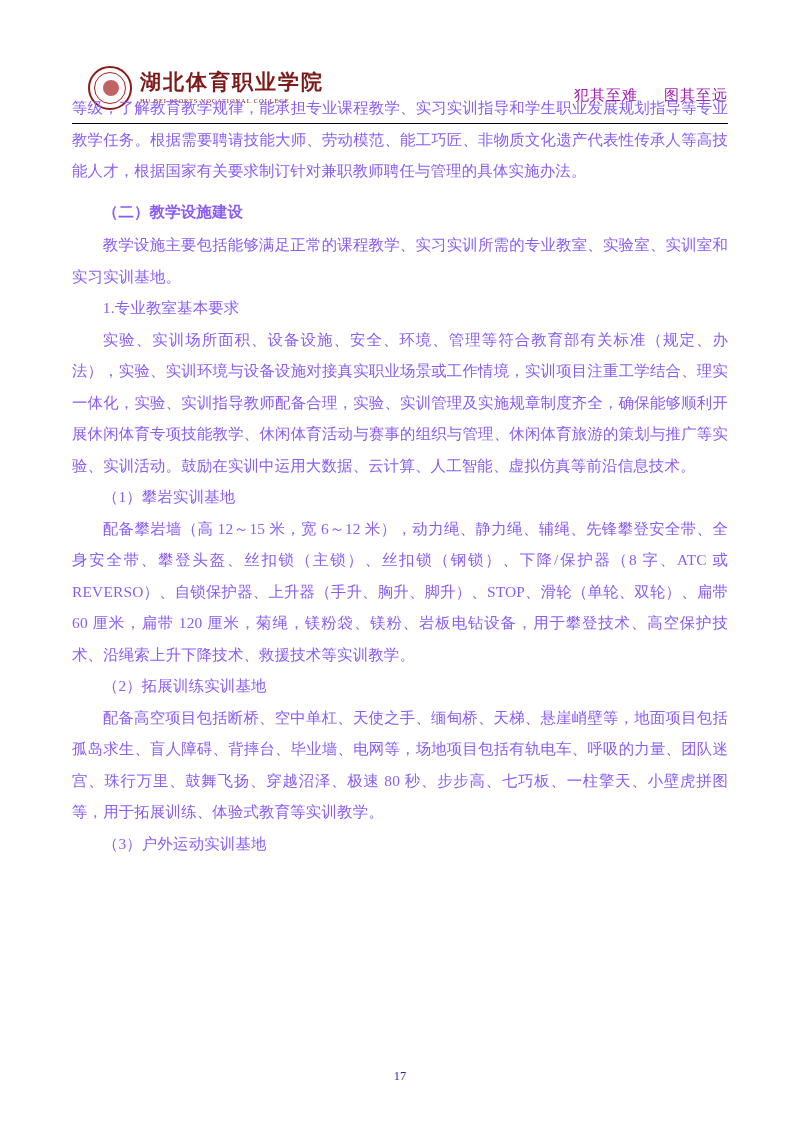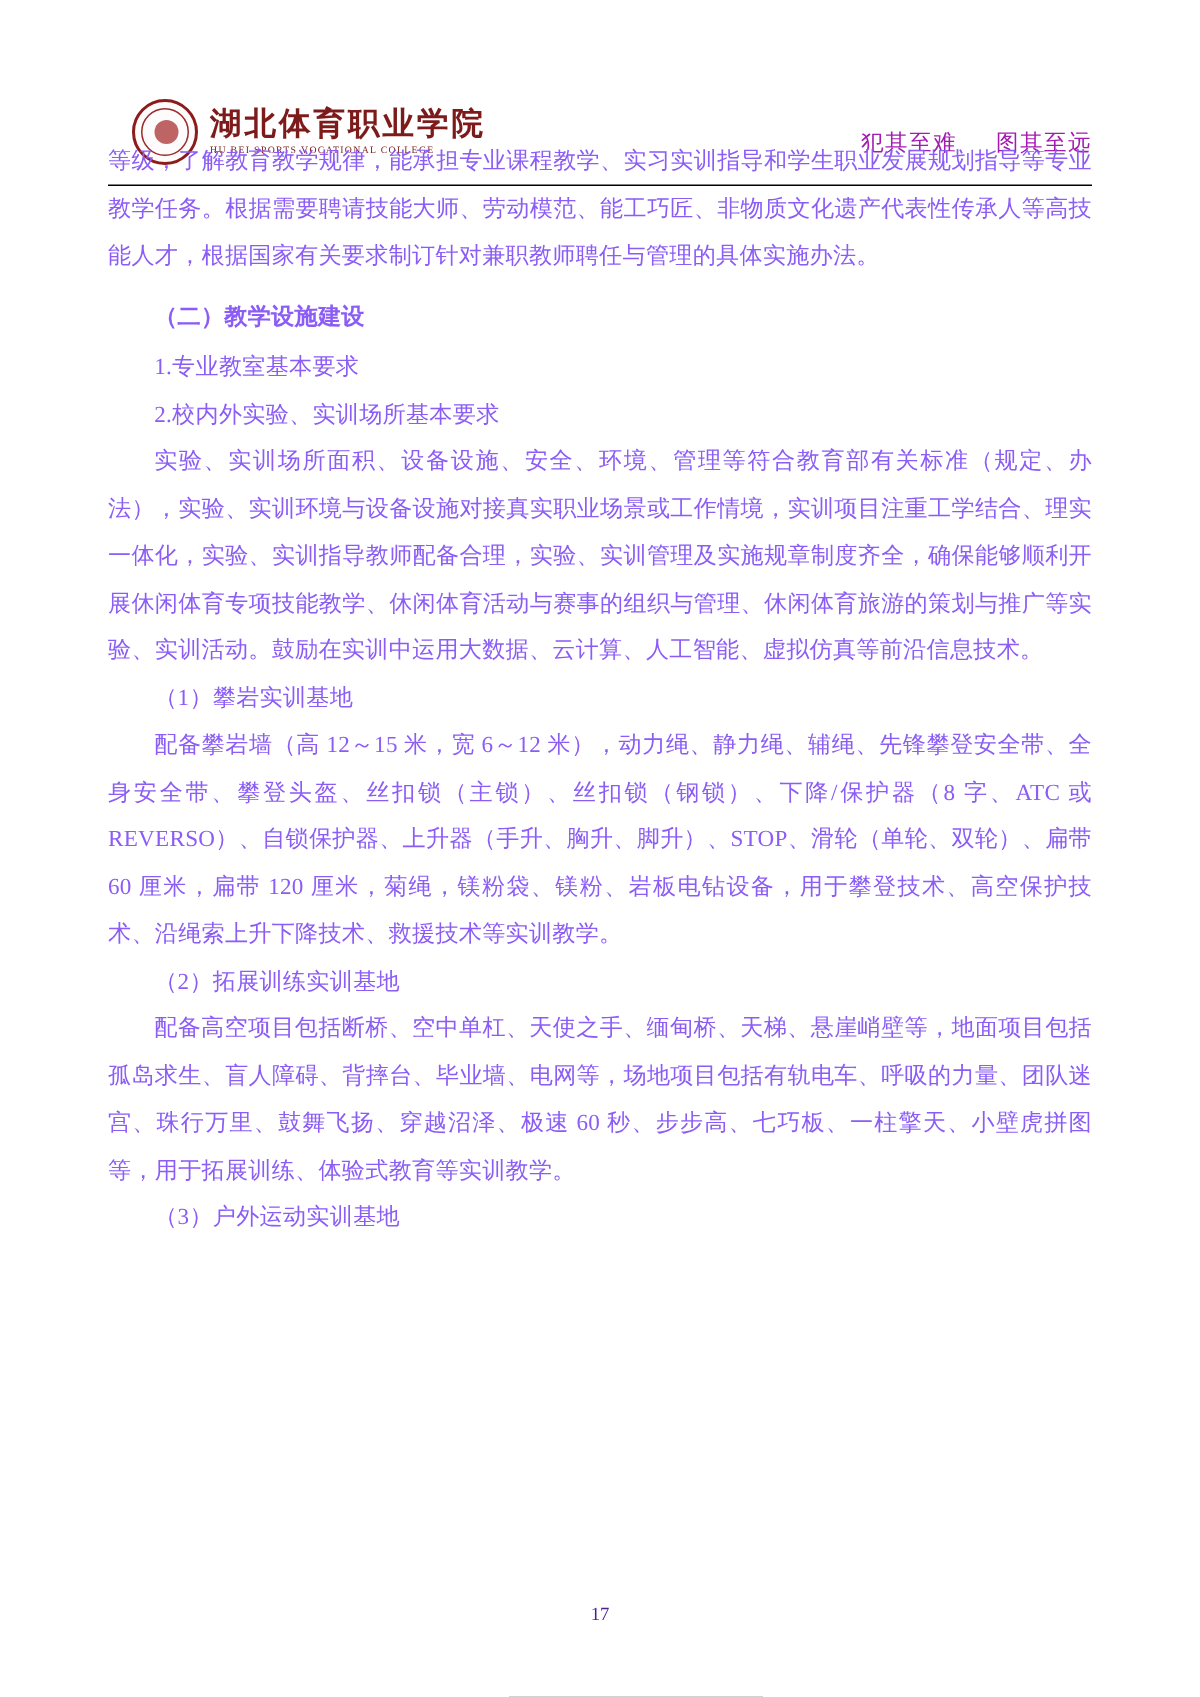--- a/index.html
+++ b/index.html
@@ -158,24 +158,24 @@
     </div>
     <div class="motto">
       <span>犯其至难</span><span>图其至远</span>
     </div>
     <div class="header-rule"></div>
   </div>
 
   <div class="content">
     <p>等级，了解教育教学规律，能承担专业课程教学、实习实训指导和学生职业发展规划指导等专业教学任务。根据需要聘请技能大师、劳动模范、能工巧匠、非物质文化遗产代表性传承人等高技能人才，根据国家有关要求制订针对兼职教师聘任与管理的具体实施办法。</p>
     <p class="heading">（二）教学设施建设</p>
+    <p class="indent">教学设施主要包括能够满足正常的课程教学、实习实训所需的专业教室、实验室、实训室和实习实训基地。</p>
     <p class="subheading">1.专业教室基本要求</p>
-    <p class="subheading">2.校内外实验、实训场所基本要求</p>
     <p class="indent">实验、实训场所面积、设备设施、安全、环境、管理等符合教育部有关标准（规定、办法），实验、实训环境与设备设施对接真实职业场景或工作情境，实训项目注重工学结合、理实一体化，实验、实训指导教师配备合理，实验、实训管理及实施规章制度齐全，确保能够顺利开展休闲体育专项技能教学、休闲体育活动与赛事的组织与管理、休闲体育旅游的策划与推广等实验、实训活动。鼓励在实训中运用大数据、云计算、人工智能、虚拟仿真等前沿信息技术。</p>
     <p class="subheading">（1）攀岩实训基地</p>
     <p class="indent">配备攀岩墙（高 12～15 米，宽 6～12 米），动力绳、静力绳、辅绳、先锋攀登安全带、全身安全带、攀登头盔、丝扣锁（主锁）、丝扣锁（钢锁）、下降/保护器（8 字、ATC 或 REVERSO）、自锁保护器、上升器（手升、胸升、脚升）、STOP、滑轮（单轮、双轮）、扁带 60 厘米，扁带 120 厘米，菊绳，镁粉袋、镁粉、岩板电钻设备，用于攀登技术、高空保护技术、沿绳索上升下降技术、救援技术等实训教学。</p>
     <p class="subheading">（2）拓展训练实训基地</p>
-    <p class="indent">配备高空项目包括断桥、空中单杠、天使之手、缅甸桥、天梯、悬崖峭壁等，地面项目包括孤岛求生、盲人障碍、背摔台、毕业墙、电网等，场地项目包括有轨电车、呼吸的力量、团队迷宫、珠行万里、鼓舞飞扬、穿越沼泽、极速 60 秒、步步高、七巧板、一柱擎天、小壁虎拼图等，用于拓展训练、体验式教育等实训教学。</p>
+    <p class="indent">配备高空项目包括断桥、空中单杠、天使之手、缅甸桥、天梯、悬崖峭壁等，地面项目包括孤岛求生、盲人障碍、背摔台、毕业墙、电网等，场地项目包括有轨电车、呼吸的力量、团队迷宫、珠行万里、鼓舞飞扬、穿越沼泽、极速 80 秒、步步高、七巧板、一柱擎天、小壁虎拼图等，用于拓展训练、体验式教育等实训教学。</p>
     <p class="subheading">（3）户外运动实训基地</p>
   </div>
 
   <div class="pagenum">17</div>
 </div>
 
 </body></html>

